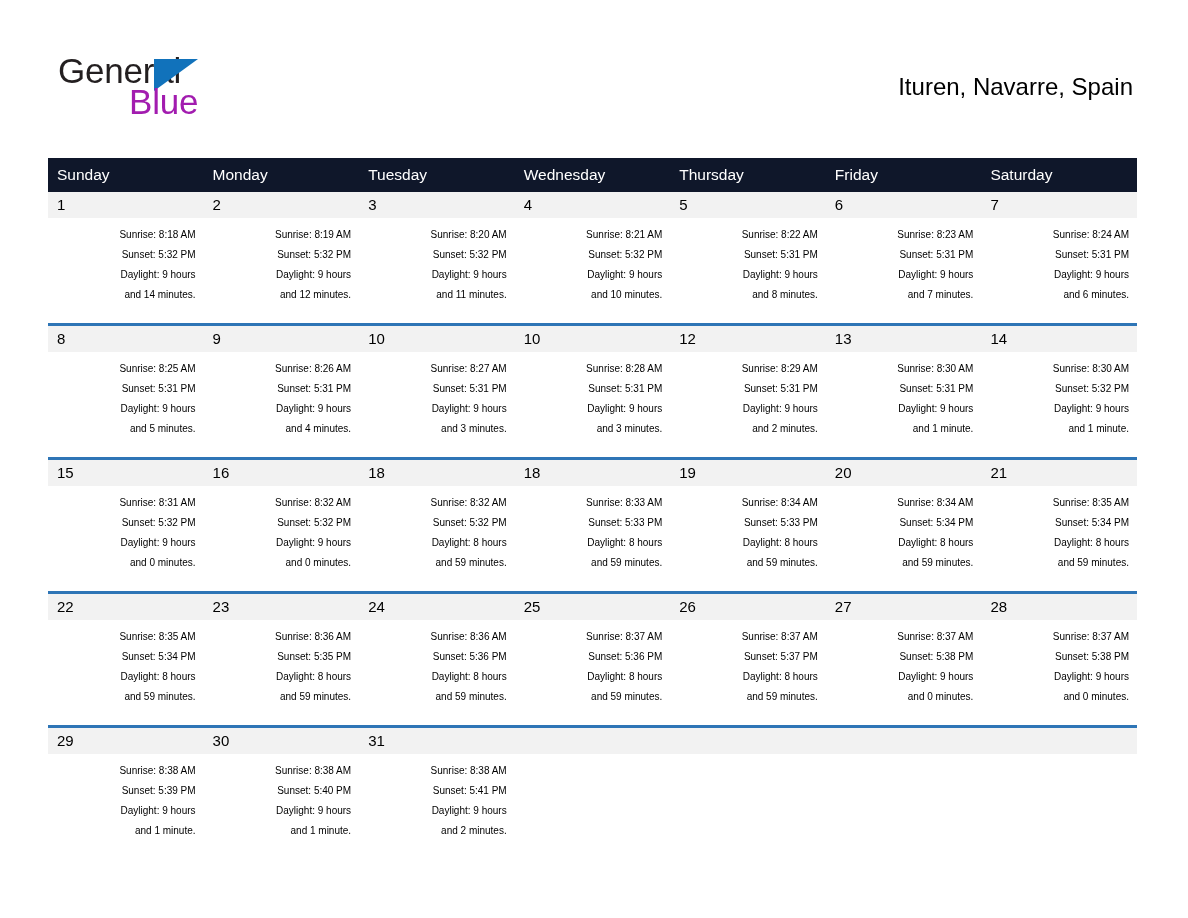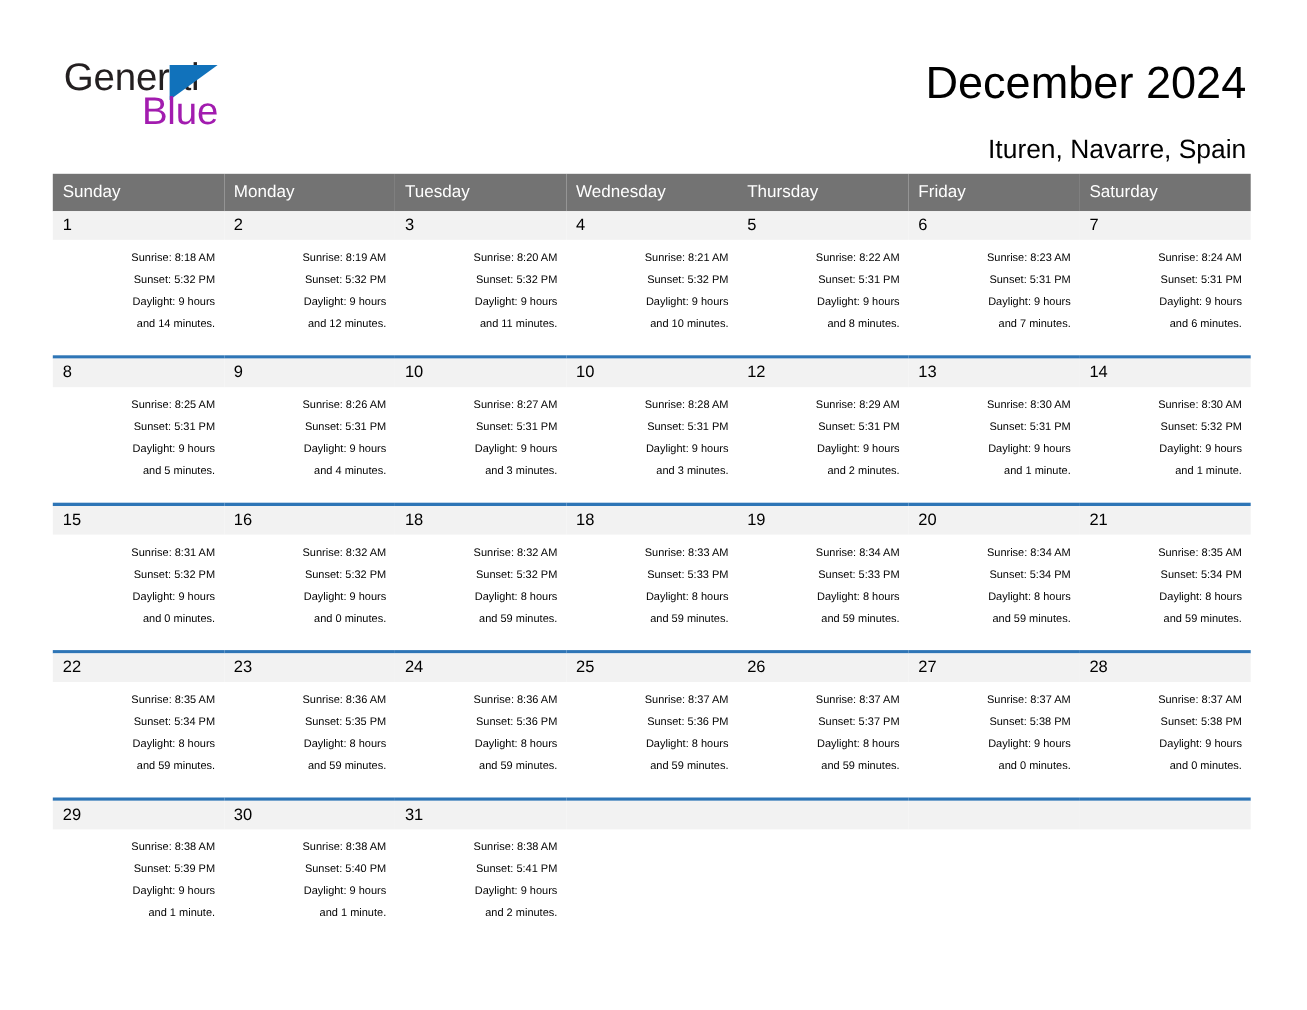--- a/index.html
+++ b/index.html
@@ -89,21 +89,21 @@
     position: absolute;
     left: 48px;
     top: 158px;
     width: 1089px;
     border-collapse: collapse;
     table-layout: fixed;
   }
   .calendar col { width: 155.57px; }
 
   .calendar thead th {
-    background: #737373;
+    background: #0f172a;
     color: #ffffff;
     font-size: 15.5px;
     font-weight: normal;
     text-align: left;
     padding: 8px 0 8px 9px;
     height: 18px;
     vertical-align: middle;
   }
 
   .week-row td {
@@ -151,21 +151,20 @@
       <span class="logo-triangle">
         <svg width="44" height="32" viewBox="0 0 44 32" xmlns="http://www.w3.org/2000/svg">
           <polygon points="0,0 44,0 44,32 0,32" fill="none"></polygon>
           <polygon points="0,0 44,32 0,32" fill="#1172bb" transform="scale(1,-1) translate(0,-32)"></polygon>
         </svg>
       </span>
       <span class="logo-blue">Blue</span>
     </div>
 
     <div class="title-block">
-      <div class="cal-title">December 2024</div>
       <div class="cal-subtitle">Ituren, Navarre, Spain</div>
     </div>
 
   </div>
 
   <table class="calendar">
     <colgroup>
       <col>
         <col>
         <col>

